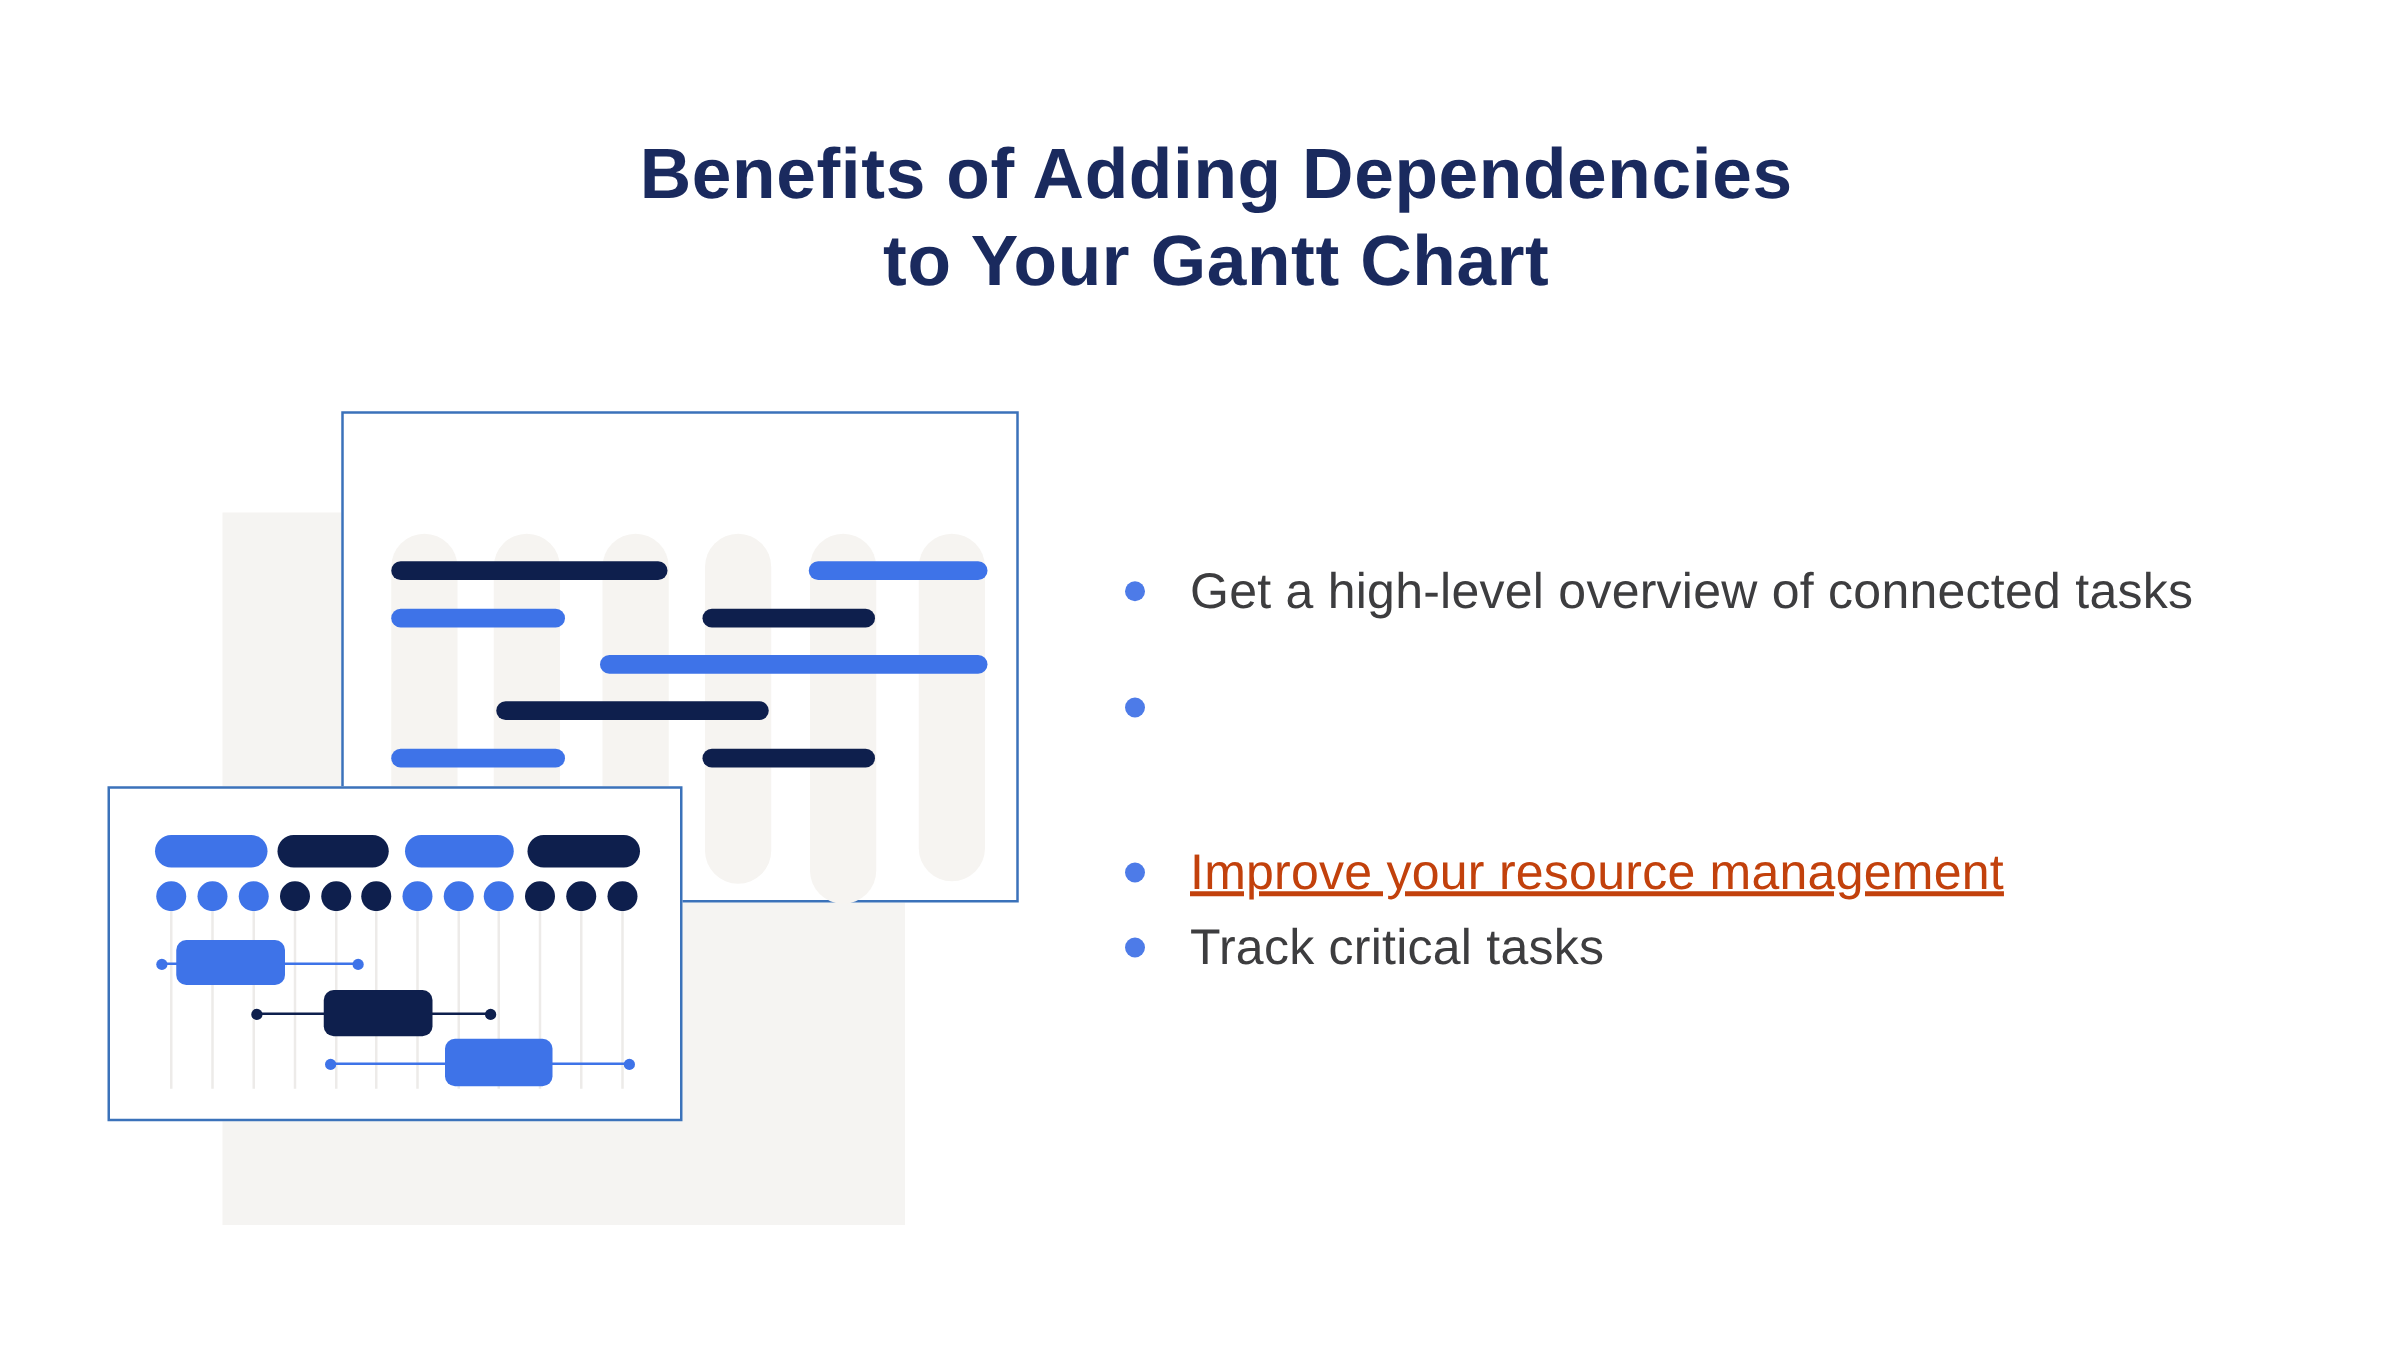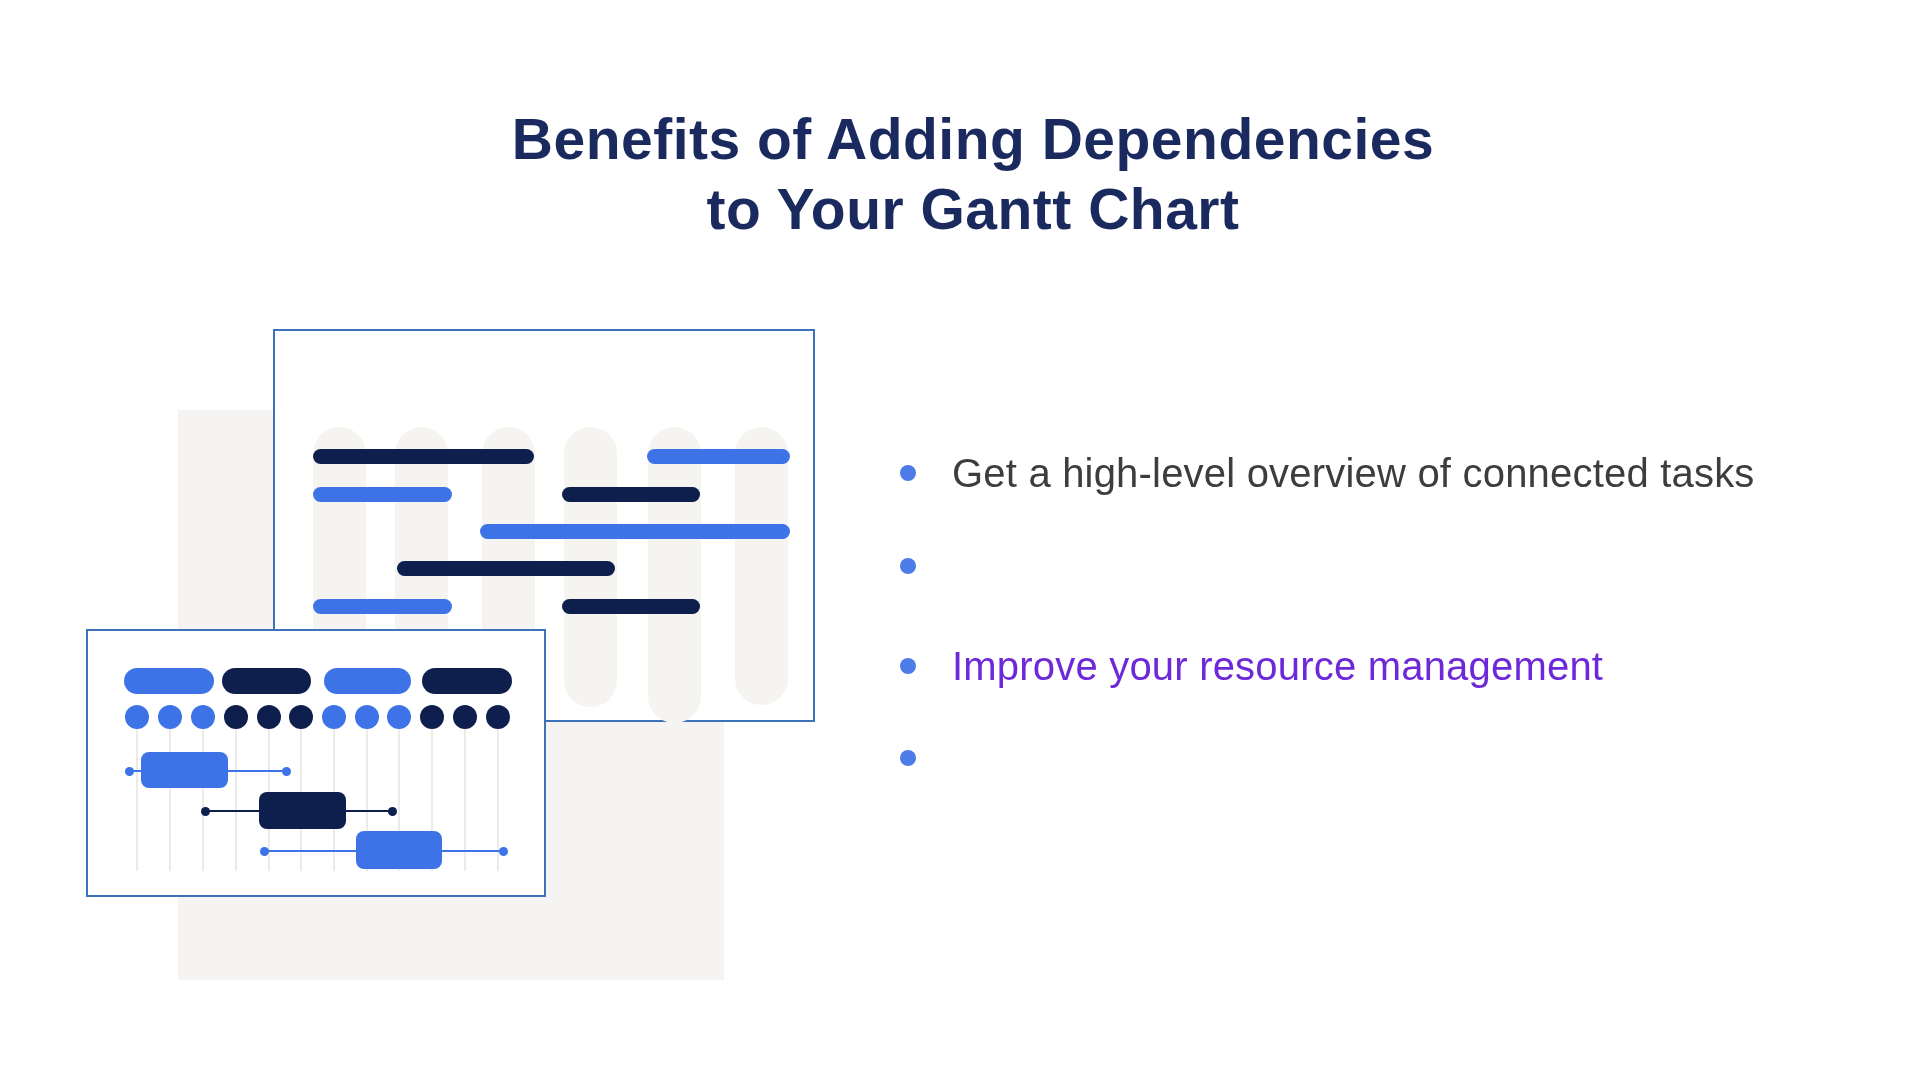--- a/index.html
+++ b/index.html
@@ -102,22 +102,23 @@
     </div>
 
   <ul class="benefits">
     <li class="benefit" style="top: 449px; color: rgb(61, 61, 63);">
       <span class="dot" style="background: rgb(77, 123, 232);"></span>
       <span>Get a high-level overview of connected tasks</span>
     </li>
     <li class="benefit" style="top: 542px; color: rgb(61, 61, 63);">
       <span class="dot" style="background: rgb(77, 123, 232);"></span>
     </li>
-    <li class="benefit" style="top: 642px; color: #6d28d9;">
+    <li class="benefit" style="top: 674px; color: #c2410c; text-decoration: underline;">
       <span class="dot" style="background: rgb(77, 123, 232);"></span>
       <span>Improve your resource management</span>
     </li>
     <li class="benefit" style="top: 734px; color: rgb(61, 61, 63);">
       <span class="dot" style="background: rgb(77, 123, 232);"></span>
+      <span>Track critical tasks</span>
     </li>
   </ul>
 
 </div>
 
 </body></html>

